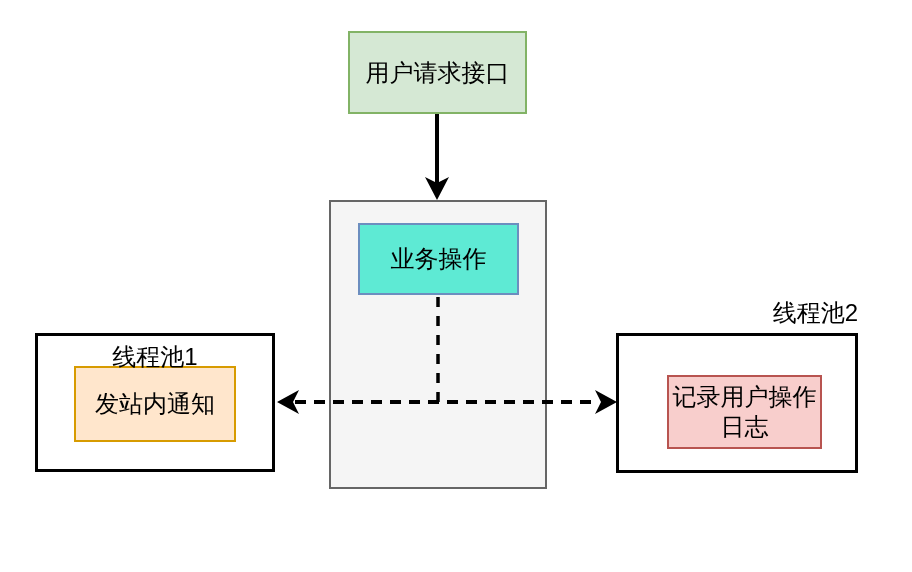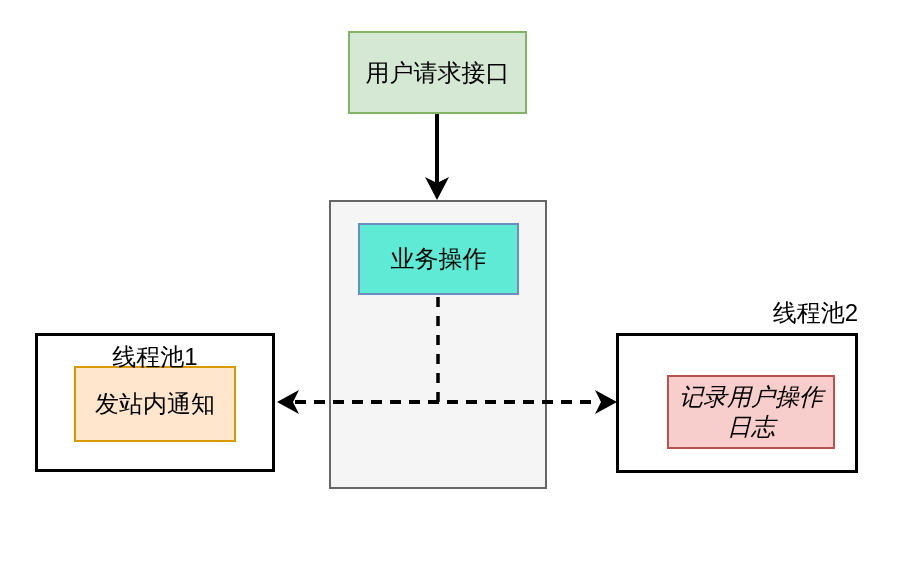--- a/index.html
+++ b/index.html
@@ -51,22 +51,22 @@
     left: 616px; top: 333px; width: 242px; height: 140px;
     border: 3px solid #000000; background: #ffffff;
   }
   
   .node-send-notification {
     left: 74px; top: 366px; width: 162px; height: 76px;
     border: 2px solid #d79b00; background: #ffe6cc; text-align: right;
   }
   
   .node-record-log {
-    left: 667px; top: 375px; width: 168px; height: 74px;
-    border: 2px solid #b85450; background: #f8cecc; font-style: italic;
+    left: 667px; top: 375px; width: 155px; height: 74px;
+    border: 2px solid #b85450; background: #f8cecc;
   }
   
   .free-label {
     position: absolute;
     font-size: 24px;
     text-align: center;
     white-space: nowrap;
   }
   .label-thread-pool-1 { left: 35px;  top: 297px; width: 240px; margin-top: 44px; }
   .label-thread-pool-2 { left: 616px; top: 297px; width: 242px; text-align: right; }

